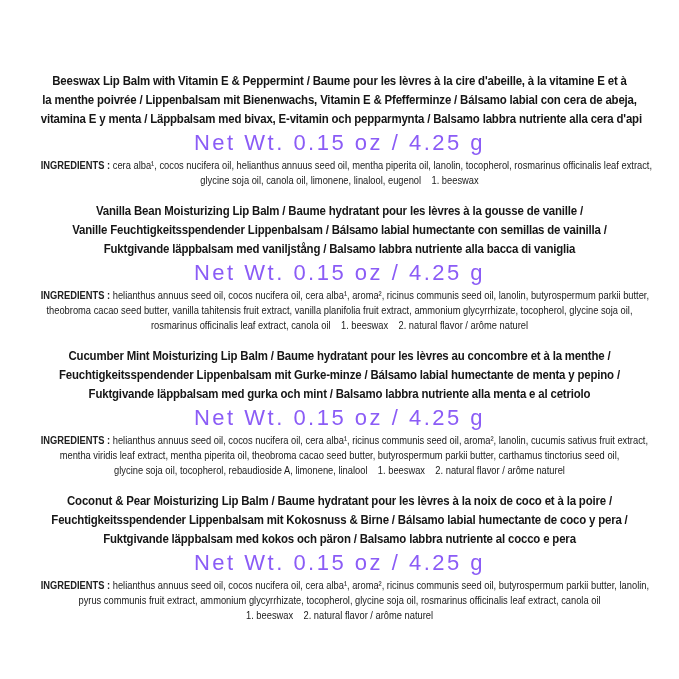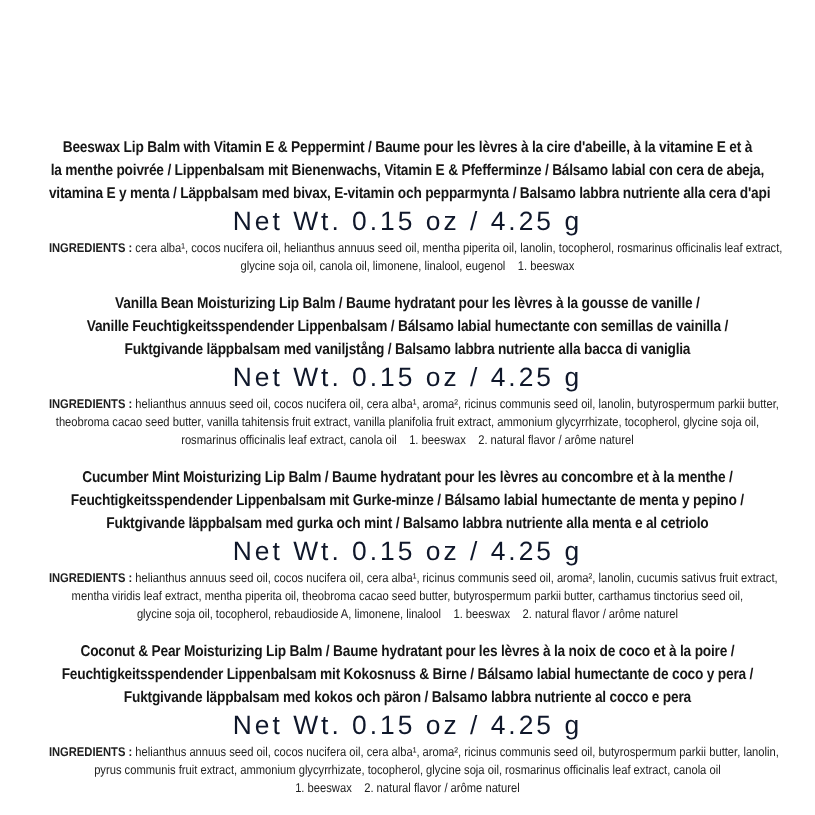--- a/index.html
+++ b/index.html
@@ -6,21 +6,21 @@
     margin: 0;
     padding: 0;
     background: #ffffff;
   }
   .canvas {
     position: relative;
     width: 679px;
     height: 679px;
     background: #ffffff;
     box-sizing: border-box;
-    padding-top: 113px;
+    padding-top: 71px;
     font-family: "Liberation Sans", sans-serif;
     color: #1c1c1c;
     overflow: hidden;
     border-radius: 13px;
   }
   .section {
     margin-bottom: 13px;
   }
   .title-block {
     margin-bottom: 1px;
@@ -35,21 +35,21 @@
     transform: scaleX(0.88);
     transform-origin: 50% 50%;
     color: #161616;
   }
   .netwt {
     font-size: 22px;
     line-height: 25px;
     font-weight: normal;
     letter-spacing: 2.5px;
     text-align: center;
-    color: #0f172a;
+    color: #8b5cf6;
     margin: 2px 0 3px 0;
     white-space: pre;
   }
   .ing-line {
     font-size: 10.6px;
     line-height: 15px;
     text-align: center;
     white-space: pre;
     transform: scaleX(0.88);
     transform-origin: 50% 50%;

